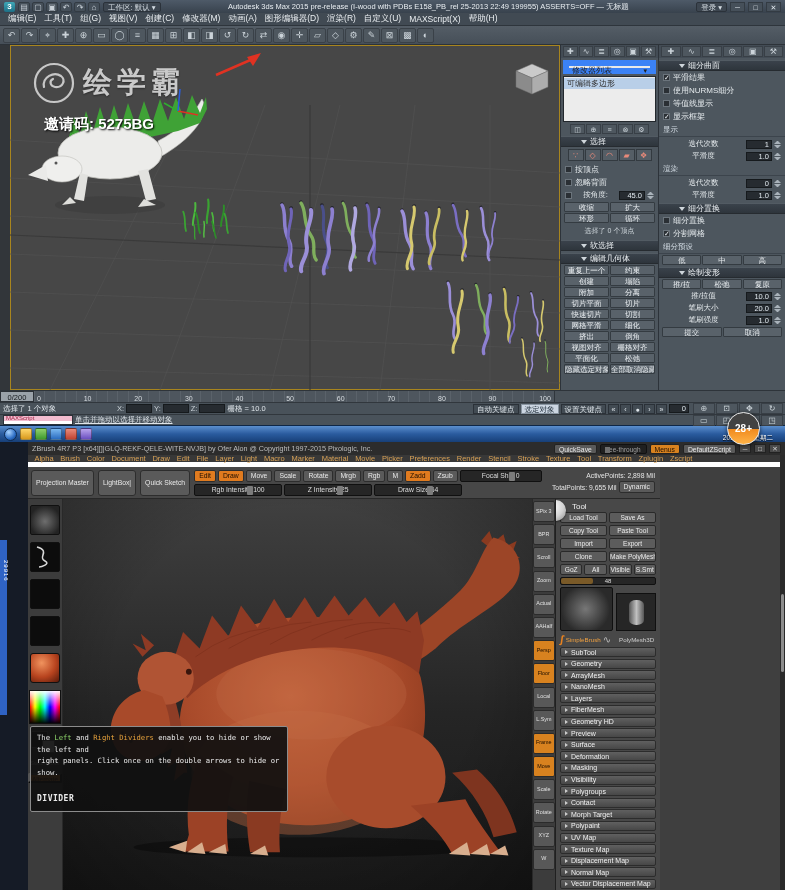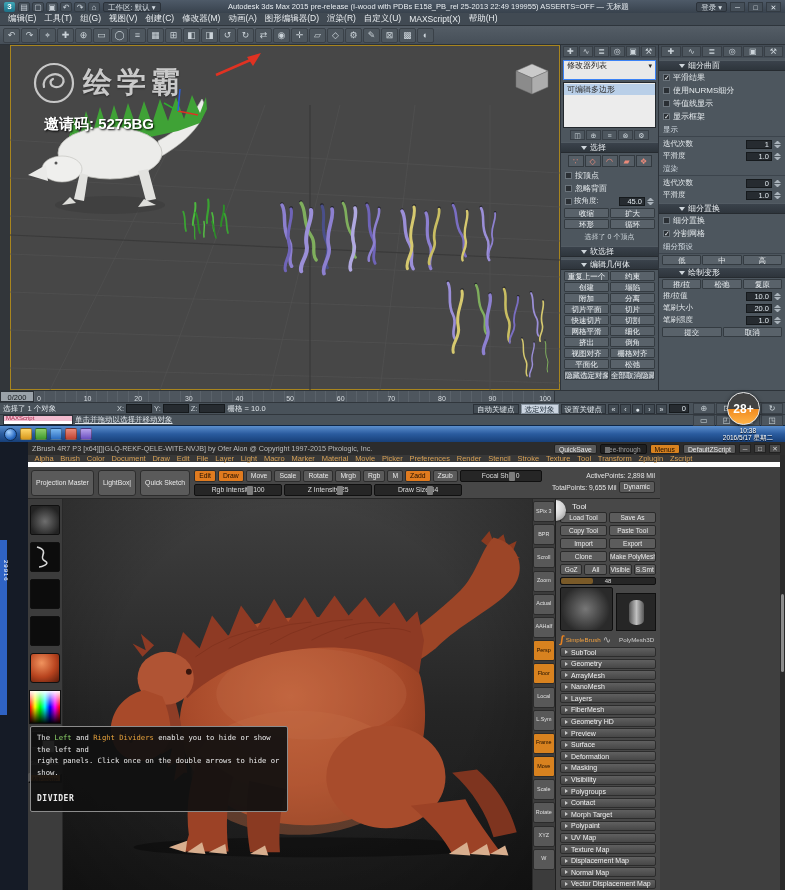--- a/index.html
+++ b/index.html
@@ -30,37 +30,37 @@
   .arrow line { stroke:#e03222; stroke-width:2.5; }
   .arrow polygon { fill:#e03222; }
   .rib { fill:none; stroke-linecap:round; }
   .rtip { fill:#23232b; }
   .blade { fill:none; stroke-width:2.4; stroke-linecap:round; }
 
   .panelA { width:98px; background:#4d565e; border-left:1px solid #2d333a; font-size:8px; color:#e4e9ec; overflow:hidden; }
   .panelB { width:127px; background:#4d565e; border-left:1px solid #2d333a; font-size:8px; color:#e4e9ec; overflow:hidden; }
   .ptabs { display:flex; height:13px; gap:1px; padding:1px 2px; background:#434c55; }
   .ptab { flex:1; background:#4e575f; border:1px solid #383f46; color:#ccd4da; font-size:8px; line-height:10px; text-align:center; }
-  .mod-dd { height:20px; background:#e9e9e9; color:#222; font-size:8px; line-height:10px; padding:0 3px; margin:2px; border:1px solid #3b82f6; display:flex; }
+  .mod-dd { height:14px; background:#e9e9e9; color:#222; font-size:8px; line-height:10px; padding:0 3px; margin:2px; border:6px solid #3b82f6; display:flex; }
   .mod-dd i { margin-left:auto; font-style:normal; font-size:7px; }
   .stack { height:46px; background:#ececec; color:#333; font-size:8px; margin:0 2px; border:1px solid #23282d; padding:1px 0; }
   .stack .sel { background:#b9cfe8; padding:0 3px; }
   .stools { display:flex; gap:1px; justify-content:center; margin:2px; }
   .stool { width:15px; height:10px; background:#4e575f; border:1px solid #383f46; color:#ccd4da; font-size:7px; line-height:9px; text-align:center; }
   .roll-h { height:11px; background:linear-gradient(#3a424b,#2e353c); color:#edf1f4; font-size:8px; display:flex; align-items:center; padding:0 20px; margin-top:2px; border-top:1px solid #525b63; border-bottom:1px solid #262b30; }
   .roll-h::before { content:""; border-left:3px solid transparent; border-right:3px solid transparent; border-top:4px solid #cfd6db; margin-right:3px; }
   .subobj { display:flex; gap:1px; justify-content:center; margin:2px 0; }
   .so { width:16px; height:12px; background:#555e66; border:1px solid #333a40; color:#e98a7a; font-size:8px; line-height:11px; text-align:center; }
   .chkrow { display:flex; align-items:center; gap:3px; padding:1px 4px; }
   .cb { width:7px; height:7px; background:#2a2f34; border:1px solid #6b747c; display:inline-block; flex:none; }
   .cb.on::after { content:"✓"; font-size:7px; line-height:6px; display:block; text-align:center; color:#eaeef1; }
   .pbrow { display:flex; gap:1px; margin:1px 3px; }
   .pbtn { flex:1; height:10px; background:#59626a; border:1px solid #343b41; color:#e9edf0; font-size:7.5px; text-align:center; line-height:9px; overflow:hidden; white-space:nowrap; border-radius:1px; }
   .frow { display:flex; align-items:center; gap:2px; padding:1px 4px; }
-  .frow .lb { flex:1; font-size:7.5px; white-space:nowrap; overflow:hidden; }
+  .frow .lb { flex:1; font-size:7.5px; white-space:nowrap; overflow:hidden;text-align:center; }
   .fld { background:#262b30; border:1px solid #161a1d; color:#dfe7ec; font-size:7.5px; height:9px; line-height:8px; padding:0 2px; width:26px; text-align:right; }
   .spin { width:7px; height:9px; display:inline-flex; flex-direction:column; justify-content:space-between; padding:1px 0; }
   .spin::before { content:""; border-left:3px solid transparent; border-right:3px solid transparent; border-bottom:3px solid #a9b2ba; }
   .spin::after { content:""; border-left:3px solid transparent; border-right:3px solid transparent; border-top:3px solid #a9b2ba; }
   .info { font-size:7px; color:#ced6db; text-align:center; padding:2px; }
   .sublbl { color:#cfd8e0; font-size:7.5px; padding:2px 4px 1px; border-bottom:1px solid #3c444c; margin-bottom:1px; }
 
   .mx-time { height:12px; display:flex; border-top:1px solid #2e343a; background:#4e565e; }
   .grip { width:34px; background:#9aa2a9; color:#14181c; font-size:7.5px; text-align:center; line-height:11px; border:1px solid #2c3137; }
   .ruler { width:520px; display:flex; justify-content:space-between; align-items:flex-end; padding:0 3px; font-size:7px; color:#d7dce0;
@@ -72,23 +72,23 @@
   .clbl { color:#c8d0d6; }
   .skbtn { background:#424b53; border:1px solid #2b3138; padding:0 3px; height:10px; line-height:9px; font-size:7.5px; color:#dfe5ea; white-space:nowrap; }
   .selset { background:#ccd6e2; color:#22303c; border:1px solid #8894a0; padding:0 3px; height:10px; line-height:9px; font-size:7.5px; }
   .trn { width:11px; height:10px; background:#424b53; border:1px solid #2b3138; text-align:center; line-height:9px; font-size:7px; color:#dfe5ea; }
   .lst { width:70px; height:10px; display:flex; flex-direction:column; border:1px solid #2b3138; }
   .lst .p { flex:1; background:#f2bccf; color:#a02644; font-size:6px; line-height:5px; padding-left:2px; }
   .lst .w { flex:1; background:#ffffff; }
   .hint { flex:1; white-space:nowrap; overflow:hidden;text-decoration:underline; }
   .navgrid { position:absolute; right:2px; top:403px; width:90px; height:21px; display:grid; grid-template-columns:repeat(4,1fr); gap:1px; z-index:5; }
   .nav-ic { background:#4e575f; border:1px solid #383f46; color:#ced6db; font-size:8px; text-align:center; line-height:9px; }
-  .badge { position:absolute; left:727px; top:392px; width:33px; height:33px; border-radius:50%;
+  .badge { position:absolute; left:727px; top:412px; width:33px; height:33px; border-radius:50%;
            background:linear-gradient(#424242 52%, #f08a1e 52%, #ffb347); border:1px solid #e8e8e8;
-           color:#fff; font-weight:bold; font-size:12px; display:flex; align-items:center; justify-content:center;
+           color:#fff; font-weight:bold; font-size:10px; display:flex; align-items:center; justify-content:center;
            z-index:20; box-shadow:0 1px 4px rgba(0,0,0,.6);text-align:center; }
 
   
   .taskbar { position:absolute; left:0; top:425px; width:785px; height:17px; display:flex; align-items:center; gap:3px; padding:0 4px;
              background:linear-gradient(#5b8fce,#2a5b9e 50%,#173f78); border-top:1px solid #0e2747; }
   .orb { width:13px; height:13px; border-radius:50%; background:radial-gradient(circle at 35% 30%, #aad4ff, #2d6ec6 60%, #123a72); border:1px solid #0d2c55; }
   .tb-ic { width:12px; height:12px; border-radius:2px; border:1px solid rgba(0,0,0,.35); }
   .clock { margin-left:auto; color:#fff; font-size:6.5px; line-height:7.5px; text-align:center; padding-right:8px; text-shadow:0 1px 1px #000; }
 
   

